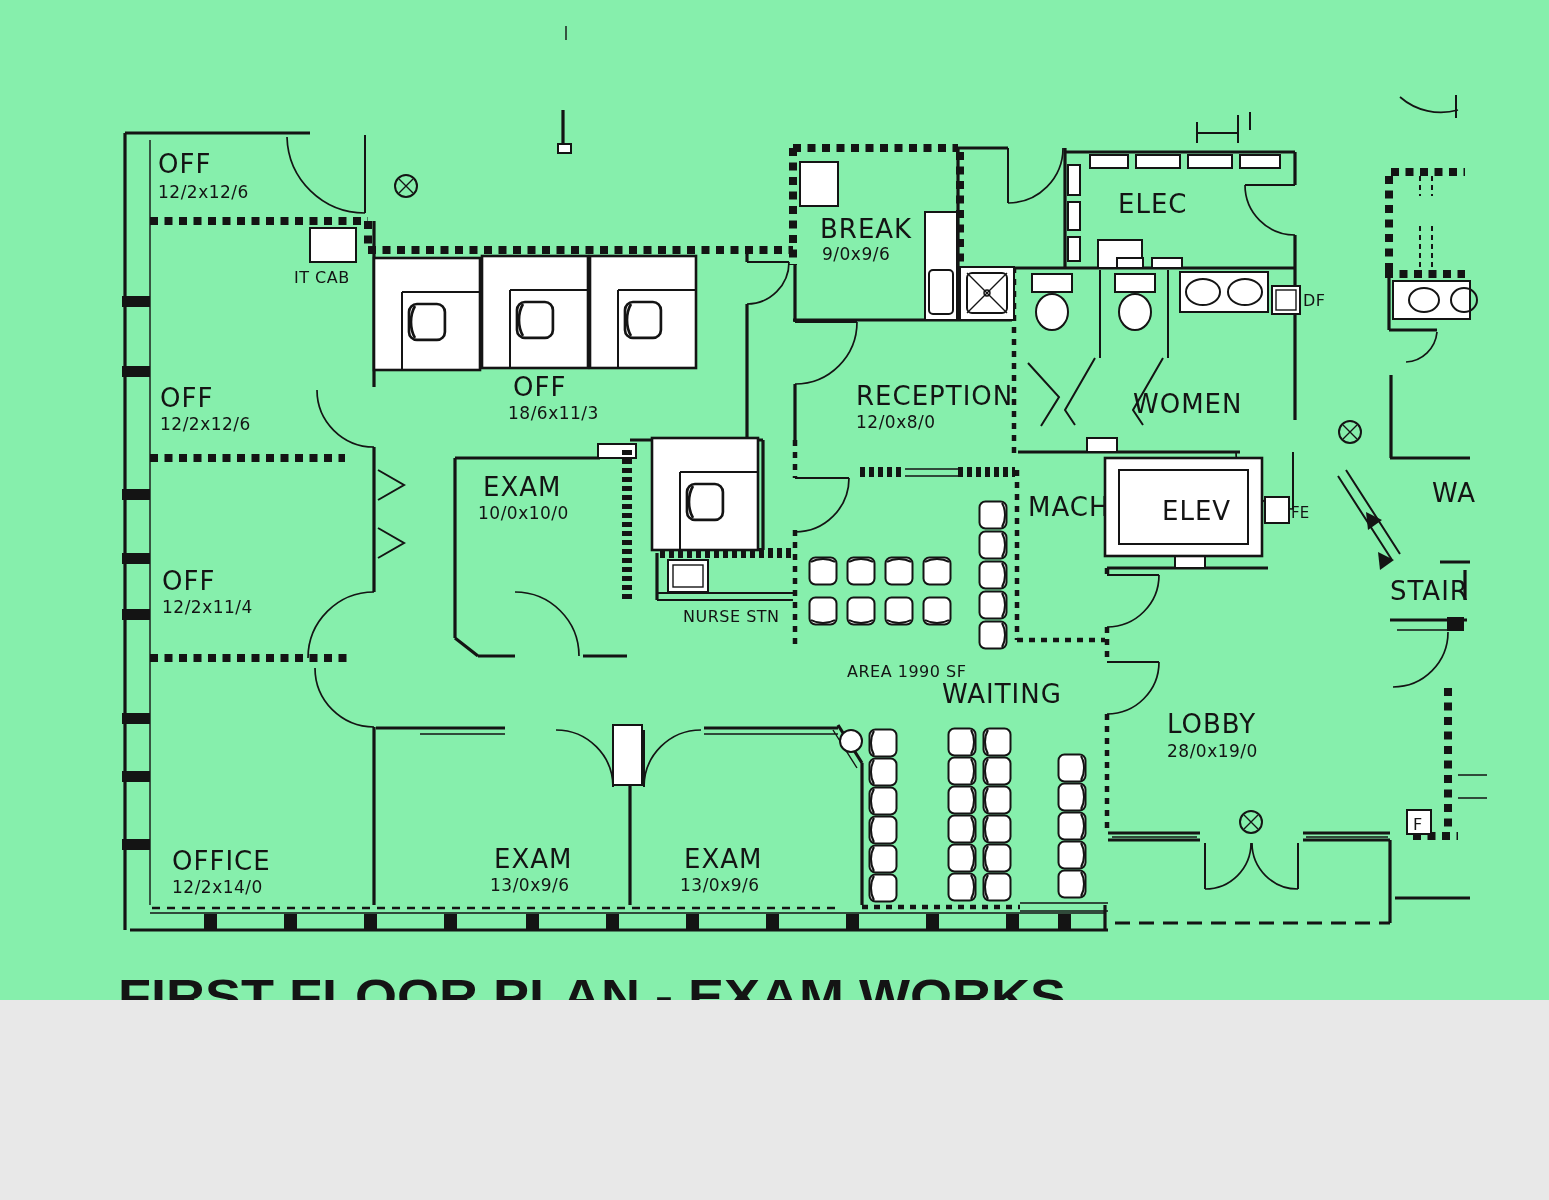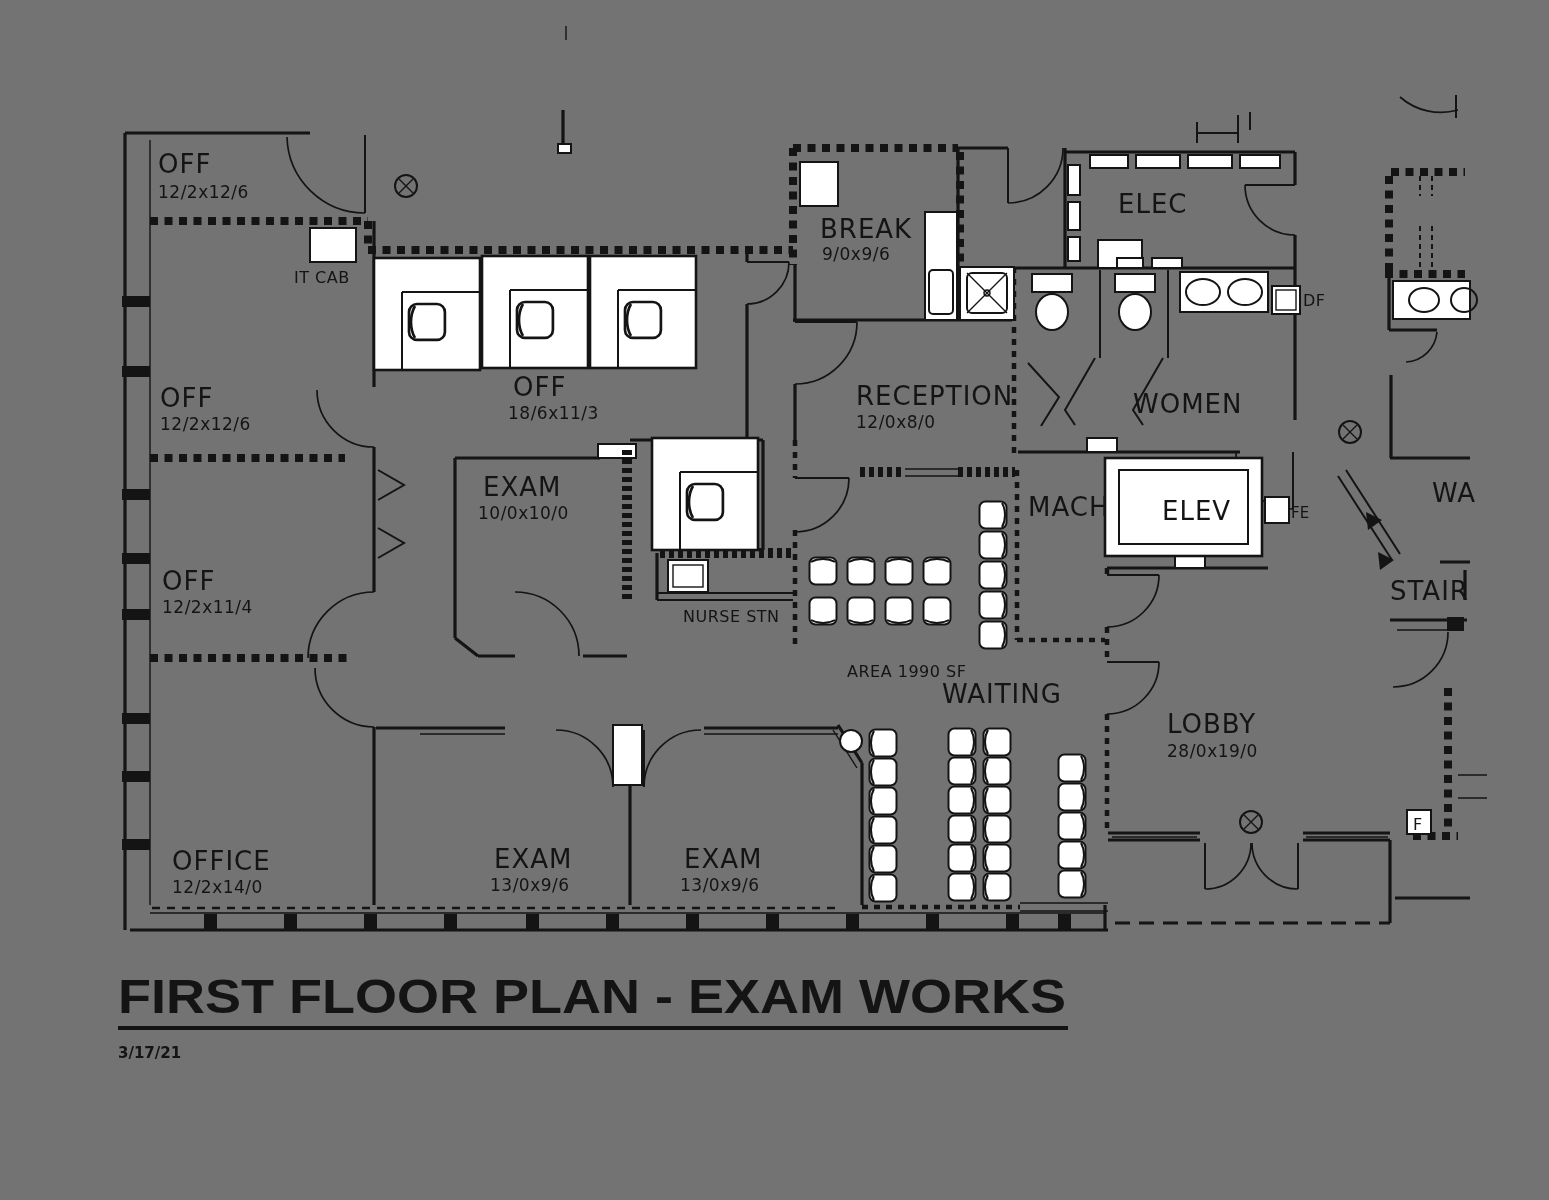--- a/index.html
+++ b/index.html
@@ -1,16 +1,16 @@
 <!DOCTYPE html>
 <html><head>
 <meta charset="utf-8">
 <style>
   html,body{margin:0;padding:0;background:#e8e8e8;}
-  #page{position:relative;width:1549px;height:1200px;background:#737373;overflow:hidden;}
+  #page{position:relative;width:1549px;height:1000px;background:#86efac;overflow:hidden;}
   svg{display:block}
   .w  {stroke:#141414;stroke-width:3.2;fill:none;stroke-linecap:butt}
   .w2 {stroke:#141414;stroke-width:2;fill:none}
   .t  {stroke:#141414;stroke-width:1.4;fill:none}
   .hatch{stroke:#141414;stroke-width:8;stroke-dasharray:8 6.5;fill:none}
   .hx {stroke:#141414;stroke-width:10;stroke-dasharray:5 4;fill:none}
   .dash{stroke:#141414;stroke-width:3;stroke-dasharray:15 9;fill:none}
   .dots{stroke:#141414;stroke-width:4.5;stroke-dasharray:6 6;fill:none}
   .sdash{stroke:#141414;stroke-width:2;stroke-dasharray:5 4;fill:none}
   .tdash{stroke:#141414;stroke-width:2.6;stroke-dasharray:8 7;fill:none}

